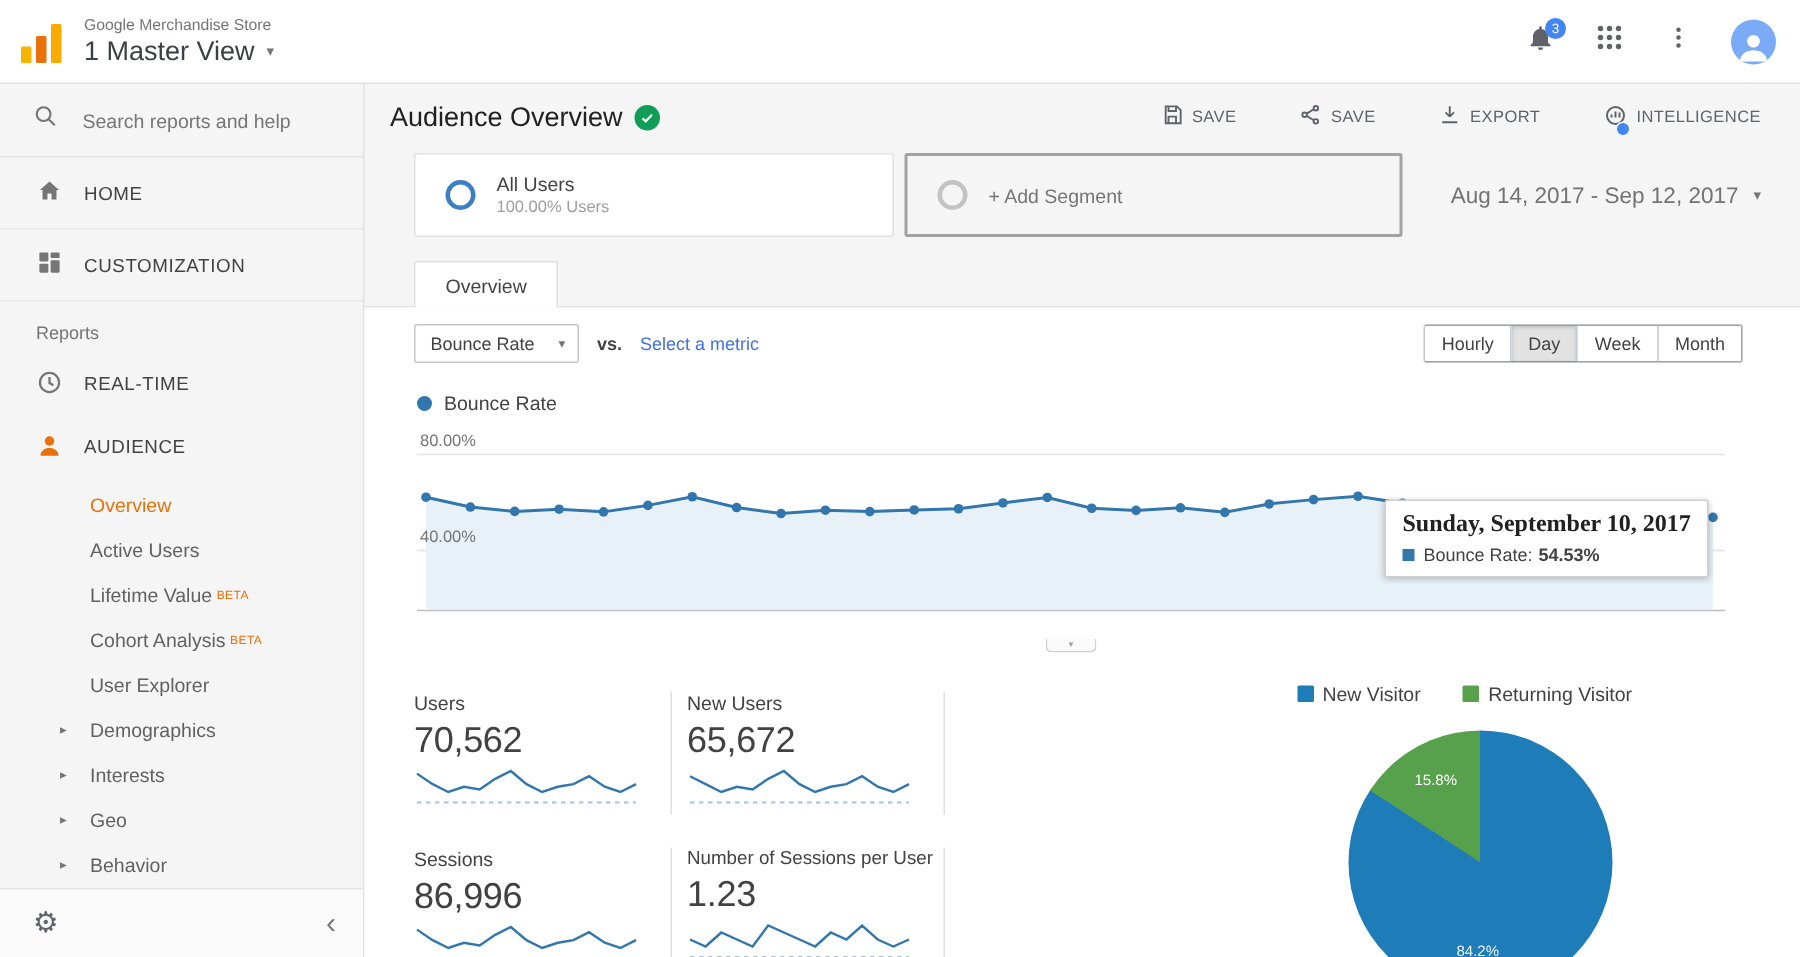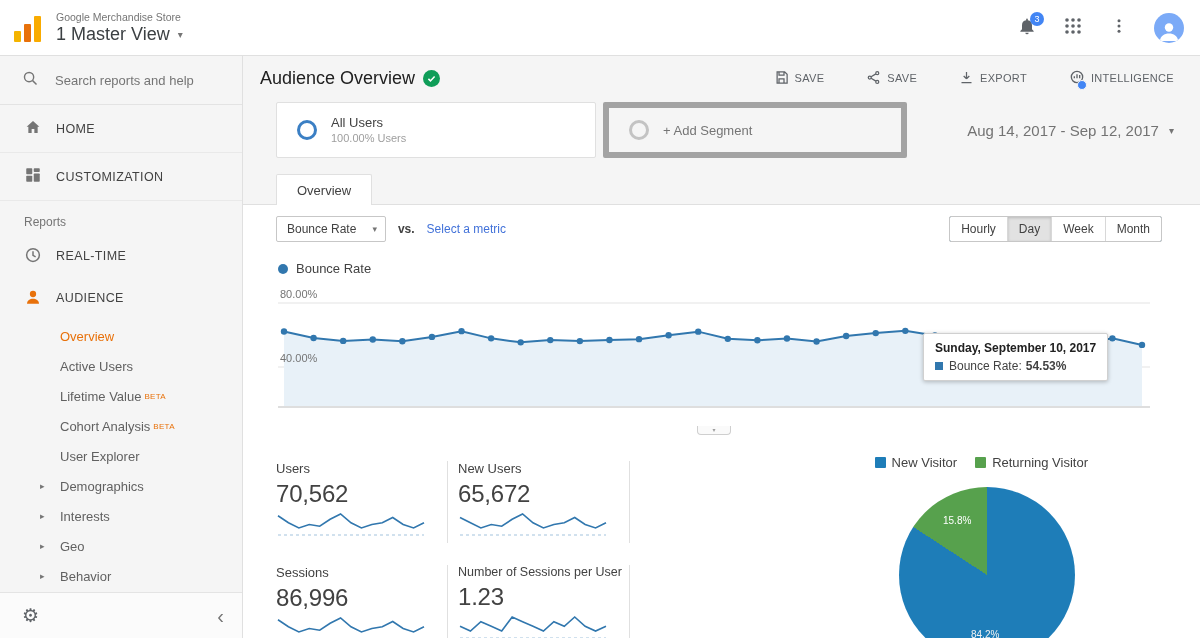--- a/index.html
+++ b/index.html
@@ -55,21 +55,21 @@
   .gray-top{background:#f5f5f5;border-bottom:1px solid #e0e0e0;flex:0 0 auto;}
   .title-row{display:flex;align-items:center;height:44px;padding:0 26px 0 17px;}
   .page-title{font-size:18px;color:#212121;font-weight:500;}
   .check-badge{width:17px;height:17px;border-radius:50%;background:#0f9d58;margin-left:8px;display:flex;align-items:center;justify-content:center;}
   .actions{margin-left:auto;display:flex;align-items:center;gap:42px;}
   .action{display:flex;align-items:center;gap:6px;font-size:11px;color:#5f6368;letter-spacing:.3px;cursor:pointer;position:relative;}
   .intel-dot{position:absolute;left:8px;bottom:-3px;width:10px;height:10px;border-radius:50%;background:#4285f4;border:1.5px solid #f5f5f5;}
   .segments-row{display:flex;align-items:center;padding:2px 26px 0 33px;}
   .seg-card{width:320px;height:56px;background:#fff;border:1px solid #e0e0e0;border-radius:2px;display:flex;align-items:center;
     padding-left:20px;gap:14px;cursor:pointer;}
-  .seg-card.add{width:304px;margin-left:7px;background:transparent;border:6px solid #a3a3a3;color:#757575;text-align:center;}
+  .seg-card.add{width:332px;margin-left:7px;background:transparent;border:2px solid #a3a3a3;color:#757575;text-align:center;}
   .seg-ring{width:20px;height:20px;border-radius:50%;border:3px solid #3b7fc4;}
   .seg-ring.gray{border-color:#c3c3c3;}
   .seg-title{font-size:13px;color:#424242;line-height:16px;}
   .seg-sub{font-size:11px;color:#9e9e9e;line-height:14px;}
   .add-label{font-size:13px;color:#757575;}
   .date-sel{margin-left:auto;display:flex;align-items:center;gap:10px;cursor:pointer;}
   .date-text{font-size:15px;color:#737373;font-weight:500;text-align:center;}
   .tab-row{display:flex;margin:16px 0 0 33px;}
   .tab{height:31px;background:#fff;border:1px solid #e0e0e0;border-bottom:none;padding:0 20px;display:flex;align-items:center;
     font-size:13px;color:#424242;margin-bottom:-1px;border-radius:2px 2px 0 0;cursor:pointer;}
@@ -92,33 +92,33 @@
   .chart-area{position:absolute;top:78px;left:35px;width:872px;height:158px;}
   .chart-area svg{display:block;}
   .y-label{position:absolute;left:2px;font-size:11px;color:#757575;background:transparent;}
   #x-labels{position:absolute;top:128px;left:0;width:872px;height:14px;}
   .x-tick{position:absolute;transform:translateX(-50%);font-size:11px;color:#757575;white-space:nowrap;}
   .scrubber{position:absolute;top:143px;left:50%;transform:translateX(-50%);width:34px;height:9px;background:#fafafa;
     border:1px solid #cfcfcf;border-top:none;border-radius:0 0 4px 4px;display:flex;align-items:center;justify-content:center;cursor:grab;}
   .scrubber span{font-size:6px;color:#9e9e9e;line-height:1;}
   .tooltip{position:absolute;left:645px;top:50px;background:#fff;border:1px solid #d0d0d0;border-radius:2px;
     box-shadow:0 1px 4px rgba(0,0,0,.25);padding:7px 11px;white-space:nowrap;}
-  .tt-title{font-size:12px;font-weight:700;color:#212121;margin-bottom:4px;}
+  .tt-title{font-size:16px;font-weight:700;color:#212121;margin-bottom:4px;font-family:Liberation Serif, serif;}
   .tt-row{display:flex;align-items:center;font-size:12px;color:#424242;}
   .tt-sq{width:8px;height:8px;background:#3177ae;margin-right:6px;}
   .tt-row b{margin-left:4px;}
 
   .metrics{position:absolute;top:256px;left:33px;display:grid;grid-template-columns:172px 172px;column-gap:10px;row-gap:22px;}
   .metric{border-right:1px solid #e0e0e0;padding-right:8px;height:82px;}
   .metric-label{font-size:13px;color:#424242;white-space:nowrap;}
   .metric-label.small{font-size:12.5px;}
   .metric-value{font-size:24px;color:#424242;margin-top:4px;letter-spacing:-.2px;}
   .sparkline{margin-top:2px;width:150px;height:30px;}
 
-  .pie-legend{position:absolute;top:250px;left:645px;width:200px;display:flex;gap:18px;justify-content:flex-end;white-space:nowrap;}
+  .pie-legend{position:absolute;top:250px;left:645px;width:200px;display:flex;gap:28px;justify-content:flex-end;white-space:nowrap;}
   .pl-item{display:flex;align-items:center;gap:6px;font-size:13px;color:#424242;}
   .legend-swatch{width:11px;height:11px;border-radius:1px;background:#888;}
   .pie{position:absolute;top:282px;left:656px;width:176px;height:176px;border-radius:50%;}
   .pie-label{position:absolute;font-size:10px;color:#fff;font-weight:400;}
   .pie-label.green{left:44px;top:28px;}
   .pie-label.blue{left:72px;top:142px;color:#f2f2f2;}
 </style>
 </head>
 <body>
 

